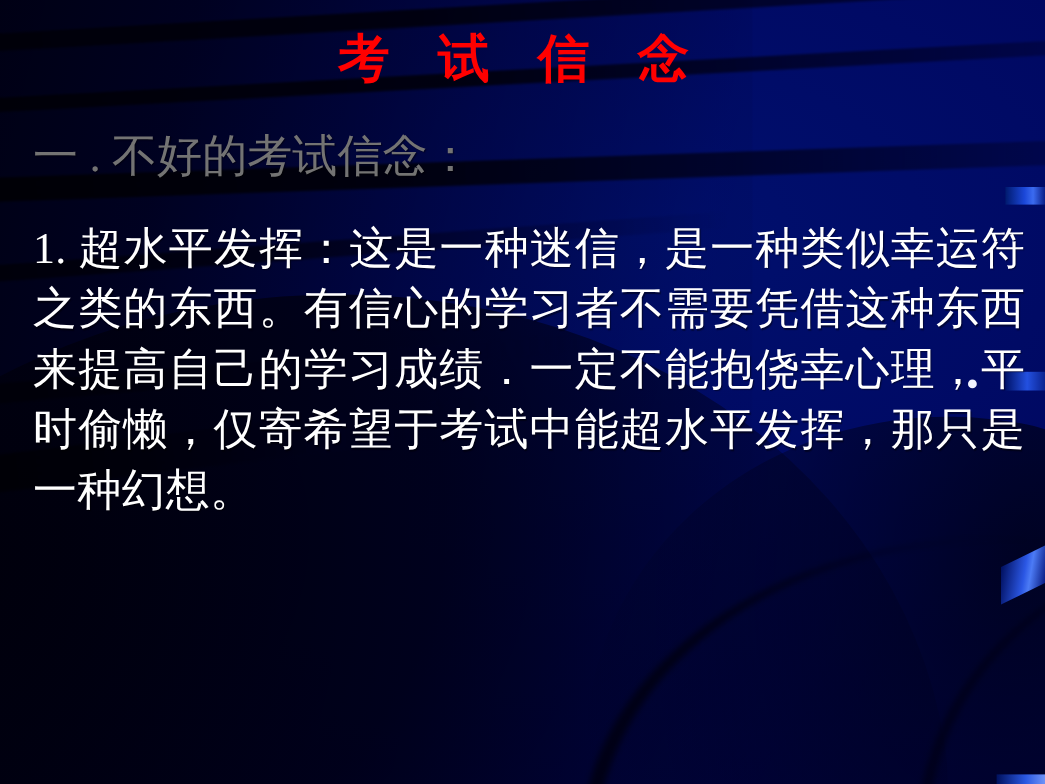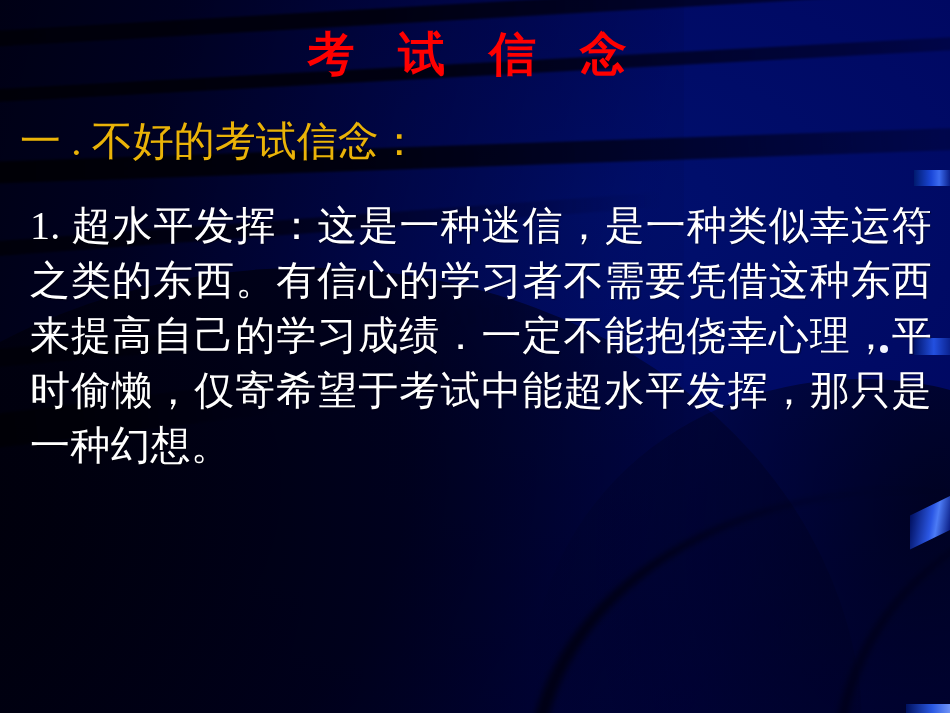--- a/index.html
+++ b/index.html
@@ -222,23 +222,23 @@
     font-size: 47px;
     line-height: 56px;
     font-weight: bold;
     letter-spacing: 16px;
     z-index: 2;
     word-break: break-all;
   }
 
   .heading {
     position: absolute;
-    left: 20px;
+    left: 30px;
     top: 116px;
-    color: #eab308;
+    color: #737373;
     font-size: 41px;
     line-height: 50px;
     font-weight: normal;
     letter-spacing: 0px;
     z-index: 3;
     text-shadow: 1px 1px 1px rgba(0,0,0,0.45);
   }
 
   .body-text {
     position: absolute;

